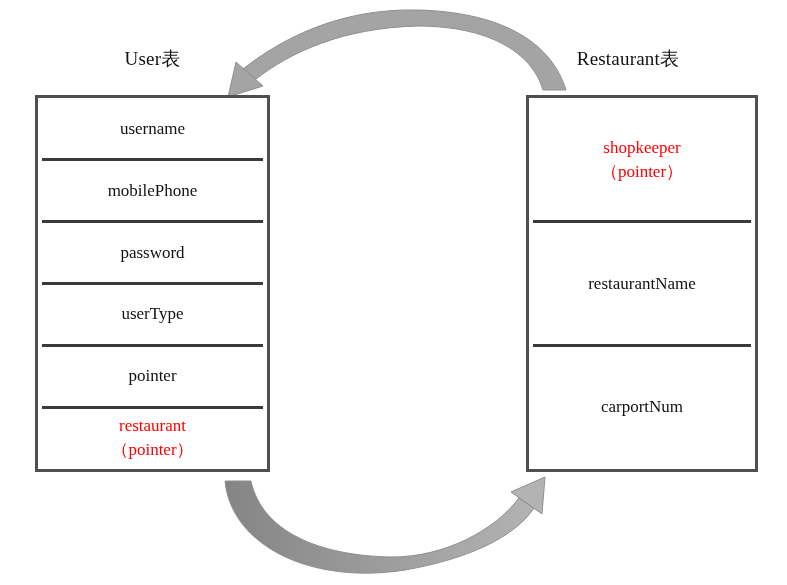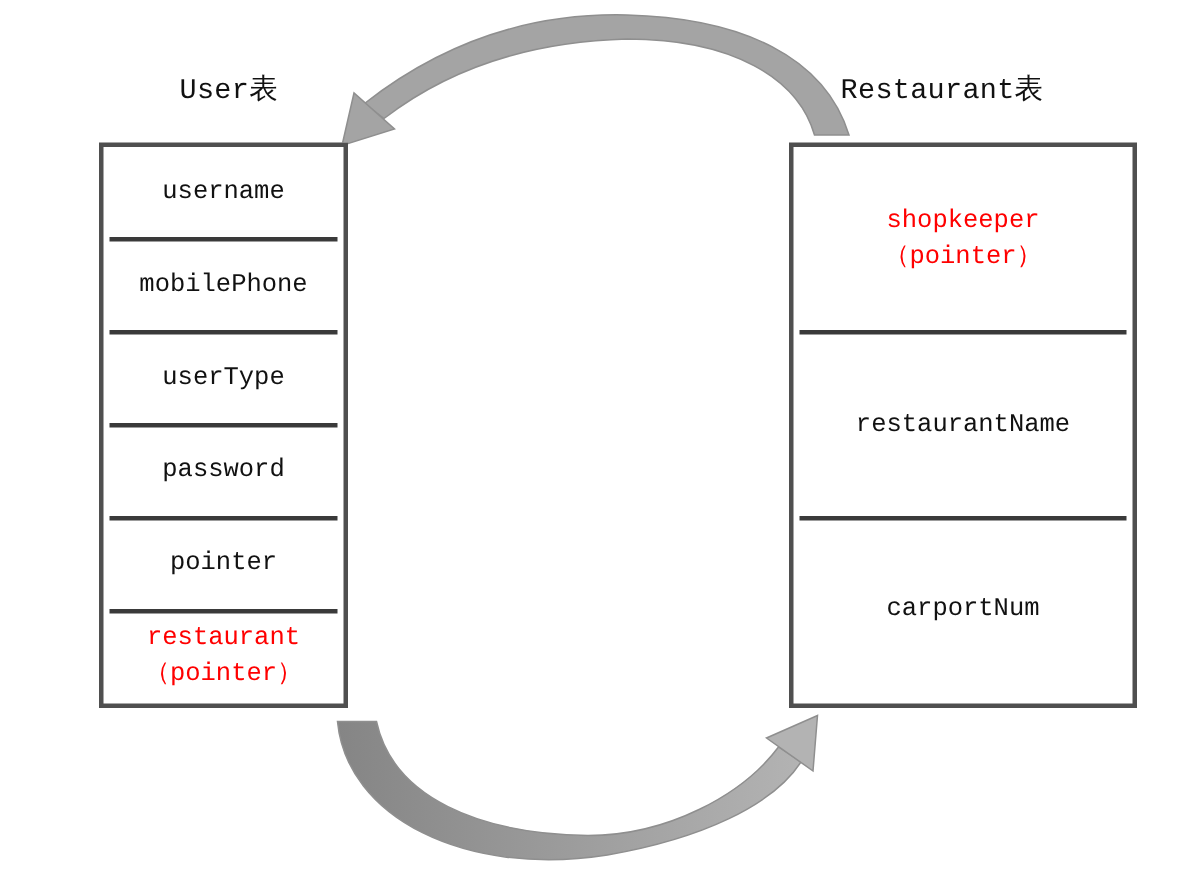--- a/index.html
+++ b/index.html
@@ -1,39 +1,39 @@
 <!DOCTYPE html>
 <html style="--table-border: #4f4f4f; --row-separator: #3a3a3a; --field-text: #111111; --pointer-text: #ff0000; --arrow-top: #a4a4a4; --arrow-outline: #8f8f8f; --arrow-bottom-dark: #858585; --arrow-bottom-light: #b3b3b3;"><head>
 <meta charset="utf-8">
 <style>
   html,body{margin:0;padding:0;background:#ffffff;}
   .stage{
     position:relative;
     width:787px;height:585px;
     background:#ffffff;
-    font-family:Liberation Mono, monospace;
+    font-family:Liberation Serif, serif;
     overflow:hidden;
   }
   .arrows{position:absolute;left:0;top:0;width:787px;height:585px;z-index:0;}
   .table-title{
     position:absolute;top:46px;height:28px;
     text-align:center;font-size:19px;color:#111;
     z-index:2;letter-spacing:0.2px;
   }
   .title-user{left:50px;width:205px;}
   .title-restaurant{left:526px;width:204px;}
   .er-table{
     position:absolute;top:95px;height:377px;
     box-sizing:border-box;
     border:3px solid var(--table-border,#4f4f4f);
     background:#ffffff;
     display:flex;flex-direction:column;
     z-index:1;
   }
-  .table-user{left:66px;width:166px;}
+  .table-user{left:35px;width:235px;}
   .table-restaurant{left:526px;width:232px;}
   .row{
     flex:1;position:relative;
     display:flex;flex-direction:column;
     align-items:center;justify-content:center;
     font-size:17px;color:var(--field-text,#111111);
   }
   .row:not(:last-child)::after{
     content:"";position:absolute;left:4px;right:4px;bottom:-1.5px;
     height:3px;background:var(--row-separator,#3a3a3a);
@@ -71,24 +71,24 @@
   <div class="table-title title-restaurant">Restaurant表</div>
 
   <div class="er-table table-user">
     <div class="row">
       <span class="line">username</span>
     </div>
     <div class="row">
       <span class="line">mobilePhone</span>
     </div>
     <div class="row">
-      <span class="line">userType</span>
+      <span class="line">password</span>
     </div>
     <div class="row">
-      <span class="line">password</span>
+      <span class="line">userType</span>
     </div>
     <div class="row">
       <span class="line">pointer</span>
     </div>
     <div class="row pointer">
       <span class="line">restaurant</span>
       <span class="line">（pointer）</span>
     </div>
   </div>
 

